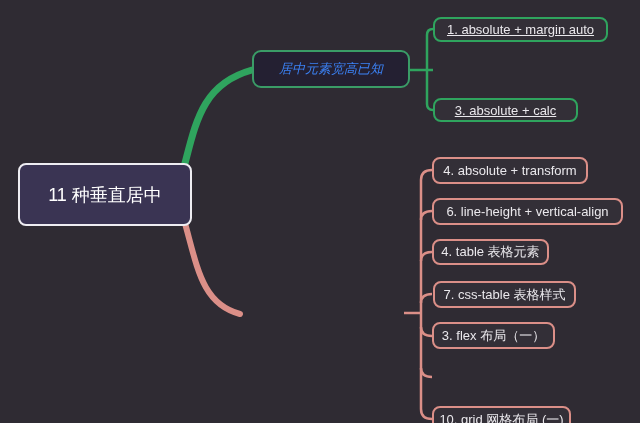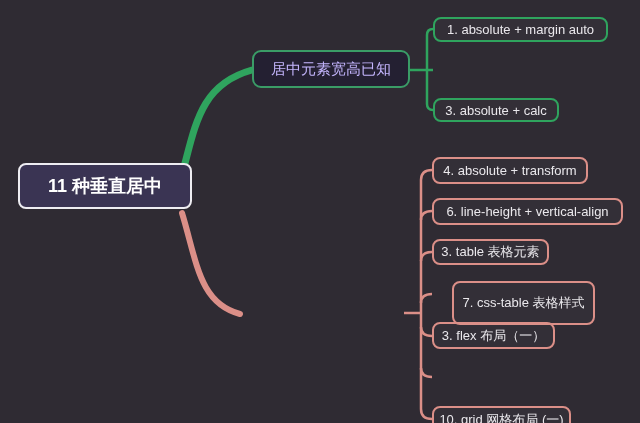--- a/index.html
+++ b/index.html
@@ -21,49 +21,50 @@
     display: flex;
     align-items: center;
     justify-content: center;
     white-space: nowrap;
     box-sizing: border-box;
     border-radius: 9px;
     cursor: default;
   }
   .node .lbl { display: block; }
   .root-node {
-    left: 18px; top: 163px; width: 174px; height: 46px;
+    left: 18px; top: 163px; width: 174px; height: 63px;
     background: #3a3453;
     border: 2px solid #eeedf2;
     border-radius: 8px;
     color: #ffffff;
     font-size: 18px;
-    font-weight: bold;
+    font-weight: normal;
   }
   .branch-node {
-    color: #c4b5fd;
-    font-size: 15px;
+    color: #3b82f6;
+    font-size: 13px;
+    font-style: italic;
   }
   .branch-known {
     left: 252px; top: 50px; width: 158px; height: 38px;
     background: #242032;
     border: 2px solid #3a9c67;
   }
   .branch-unknown {
     left: 240px; top: 293px; width: 164px; height: 40px;
     background: #332b45;
     border: 2px solid #dc9088;
   }
   .leaf {
     background: rgba(255,255,255,0.025);
     color: #eae8ec;
     font-size: 13px;
     border-radius: 8px;
   }
-  .leaf-green { border: 2px solid #2fa45e; }
+  .leaf-green { border: 2px solid #2fa45e; text-decoration: underline; }
   .leaf-pink  { border: 2px solid #db8f88; }
 </style>
 </head>
 <body>
 
 <div id="canvas">
 
   <svg id="connectors" width="640" height="423" viewBox="0 0 640 423" fill="none">
 
     <path d="M184 167 C196 122 202 84 252 70" stroke-width="7" stroke-linecap="round" fill="none" stroke="#2fa45e"></path>
@@ -89,34 +90,34 @@
     <span class="lbl">11 种垂直居中</span>
   </div>
 
   <div class="node branch-node branch-known">
     <span class="lbl">居中元素宽高已知</span>
   </div>
 
   <div class="node leaf leaf-green" style="left:433px;top:17px;width:175px;height:25px">
     <span class="lbl">1. absolute + margin auto</span>
   </div>
-  <div class="node leaf leaf-green" style="left:433px;top:98px;width:126px;height:24px">
+  <div class="node leaf leaf-green" style="left:433px;top:98px;width:145px;height:24px">
     <span class="lbl">3. absolute + calc</span>
   </div>
 
   <div class="node leaf leaf-pink" style="left:432px;top:157px;width:156px;height:27px">
     <span class="lbl">4. absolute + transform</span>
   </div>
   <div class="node leaf leaf-pink" style="left:432px;top:198px;width:191px;height:27px">
     <span class="lbl">6. line-height + vertical-align</span>
   </div>
   <div class="node leaf leaf-pink" style="left:432px;top:239px;width:117px;height:26px">
-    <span class="lbl">3. table 表格元素</span>
+    <span class="lbl">4. table 表格元素</span>
   </div>
-  <div class="node leaf leaf-pink" style="left:452px;top:281px;width:143px;height:44px">
+  <div class="node leaf leaf-pink" style="left:433px;top:281px;width:143px;height:27px">
     <span class="lbl">7. css-table 表格样式</span>
   </div>
   <div class="node leaf leaf-pink" style="left:432px;top:322px;width:123px;height:27px">
     <span class="lbl">3. flex 布局（一）</span>
   </div>
   <div class="node leaf leaf-pink" style="left:432px;top:406px;width:139px;height:27px">
     <span class="lbl">10. grid 网格布局 (一)</span>
   </div>
 
 </div>

